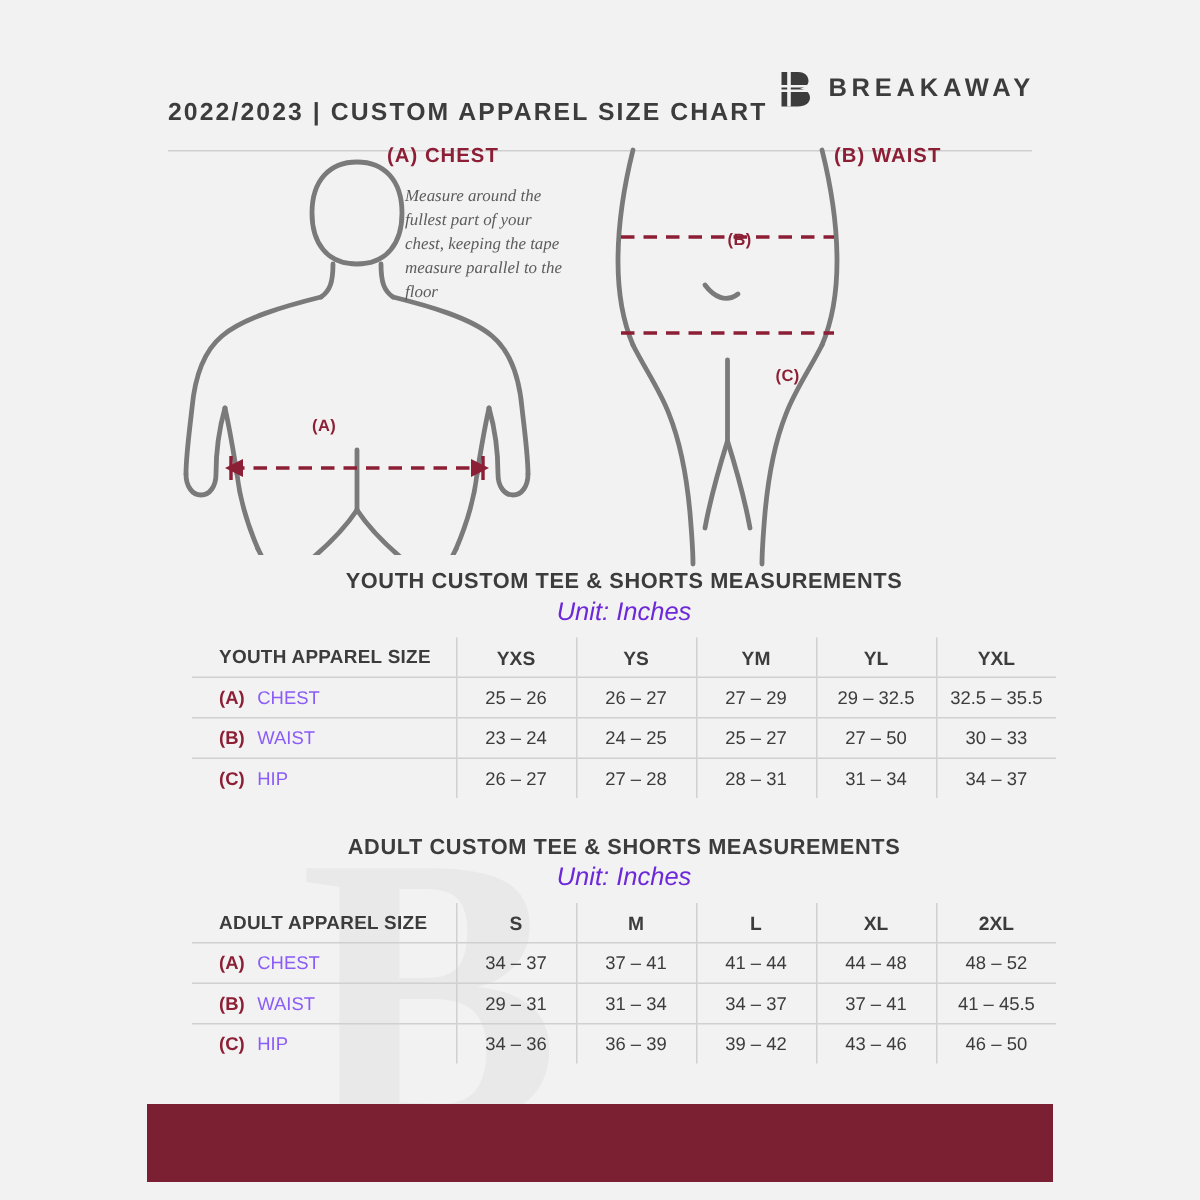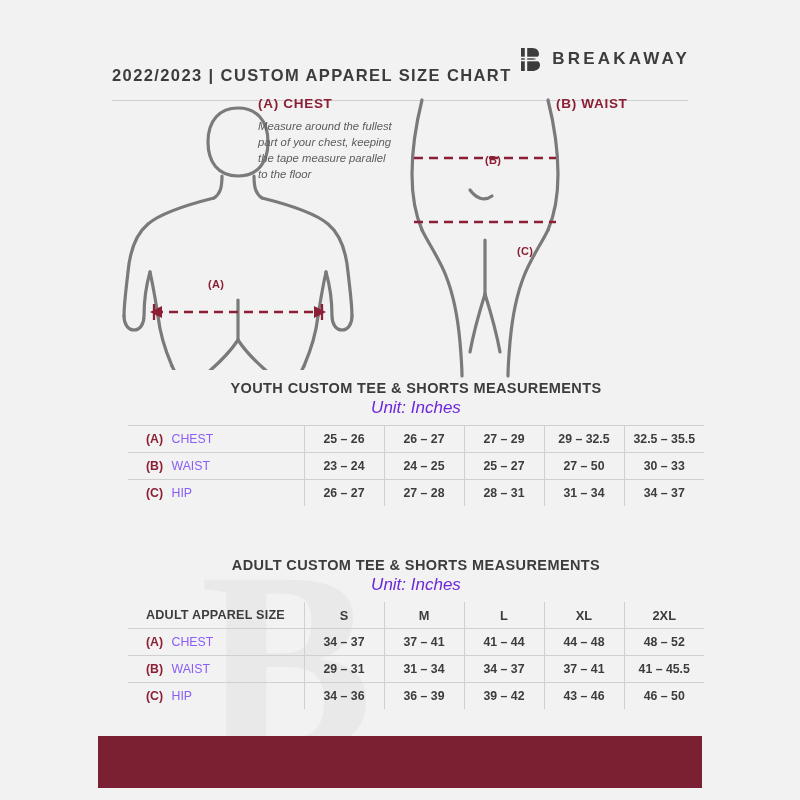--- a/index.html
+++ b/index.html
@@ -114,21 +114,22 @@
     letter-spacing: 0.7px;
     color: #8c1f35;
     margin: 0 0 7px 0;
     white-space: nowrap;
   }
   .note-body {
     font-size: 11.3px;
     font-style: italic;
     line-height: 1.42;
     color: #5c5c5c;
-    margin: 0;
+    margin: 12px;
+    font-family: Liberation Serif, serif;
   }
   #note-chest { left: 258px; top: 14px; width: 135px; }
   #note-waist { left: 556px; top: 14px; width: 140px; }
   #note-hips  { left: 556px; top: 150px; width: 140px; }
 
   .meas-label {
     position: absolute;
     font-size: 11px;
     font-weight: bold;
     color: #8c1f35;
@@ -160,21 +161,21 @@
     width: 576px;
     table-layout: fixed;
   }
   table td, table th {
     border: 1px solid #d0d0d0;
     height: 26px;
     font-size: 12.3px;
     color: #3c3c3c;
     text-align: center;
     padding: 0;
-    font-weight: bold;
+    font-weight: normal;
   }
   table th {
     font-weight: bold;
     font-size: 12.8px;
   }
   col.label-col { width: 176px; }
   col.val-col { width: 80px; }
   td.rowlabel, th.rowlabel {
     text-align: left;
     padding-left: 18px;
@@ -298,20 +299,28 @@
       <table>
         <colgroup>
           <col class="label-col">
             <col class="val-col">
             <col class="val-col">
             <col class="val-col">
             <col class="val-col">
             <col class="val-col">
         </colgroup>
         <tbody>
+          <tr class="header-row">
+            <th class="rowlabel">YOUTH APPAREL SIZE</th>
+            <th>YXS</th>
+            <th>YS</th>
+            <th>YM</th>
+            <th>YL</th>
+            <th>YXL</th>
+          </tr>
           <tr>
             <td class="rowlabel">
               <span class="tag" style="margin-right: 5px;">(A)</span>
               <span class="rowname">CHEST</span>
             </td>
             <td>25 – 26</td>
             <td>26 – 27</td>
             <td>27 – 29</td>
             <td>29 – 32.5</td>
             <td>32.5 – 35.5</td>

